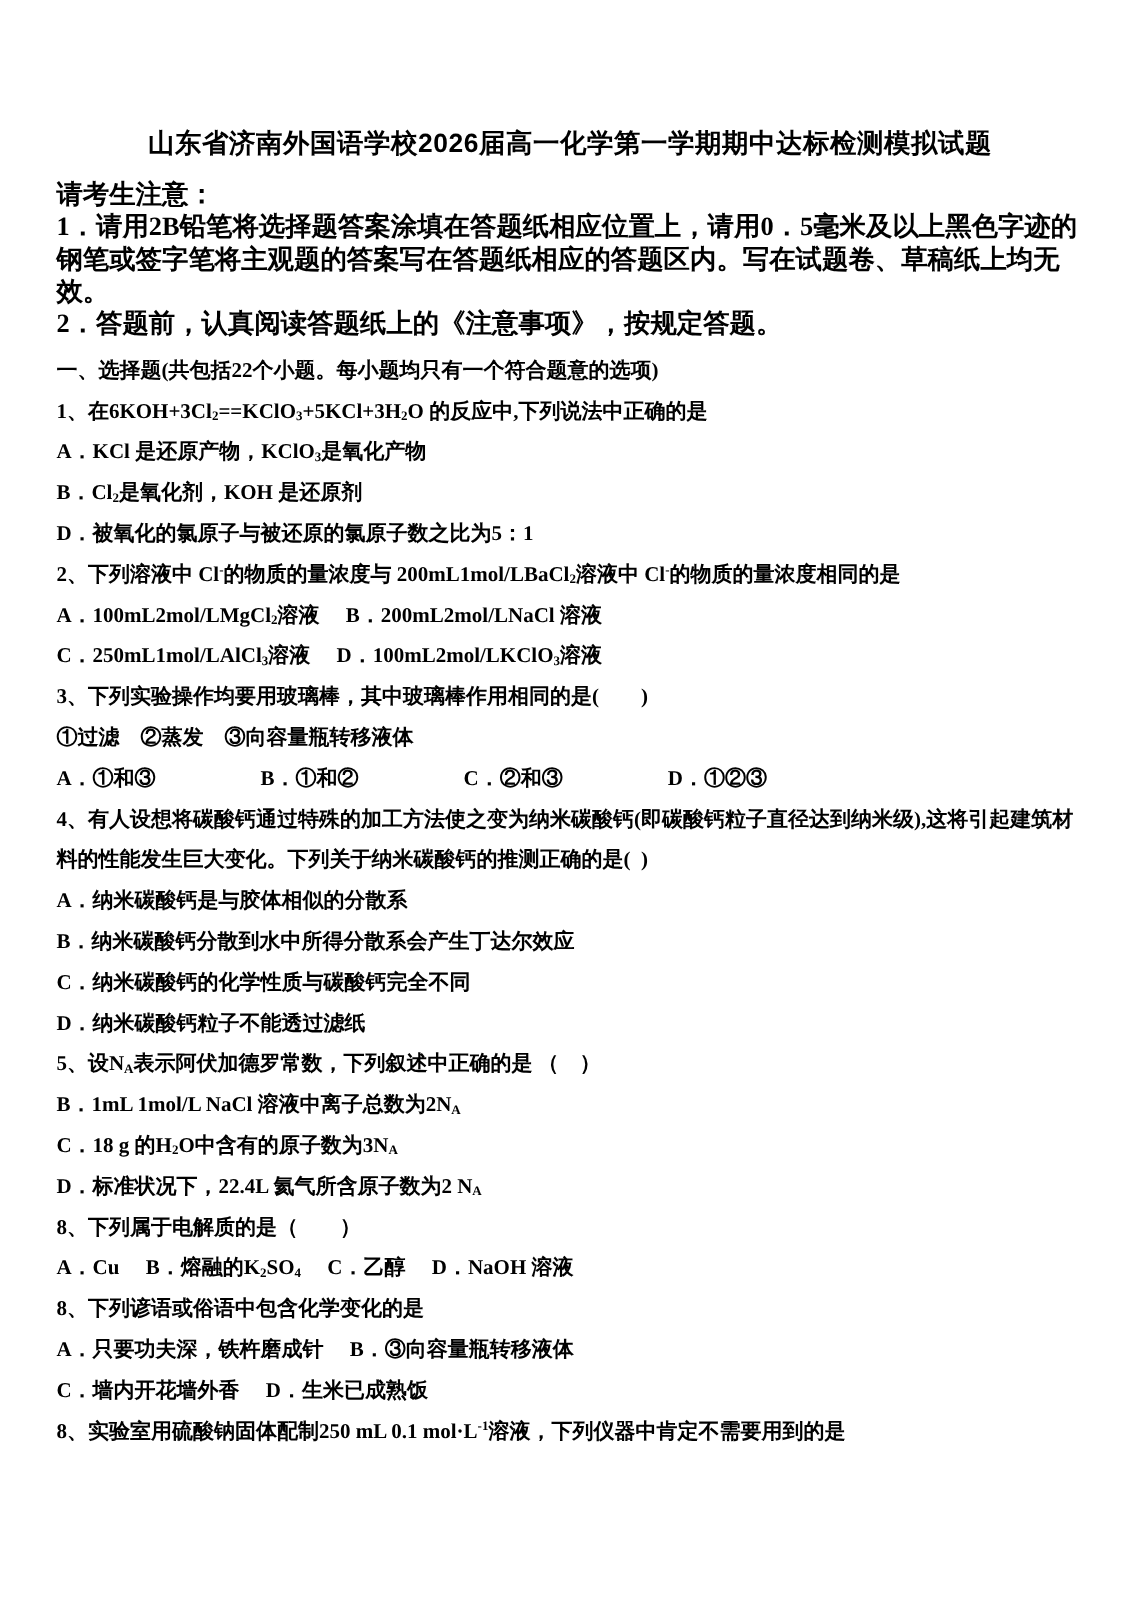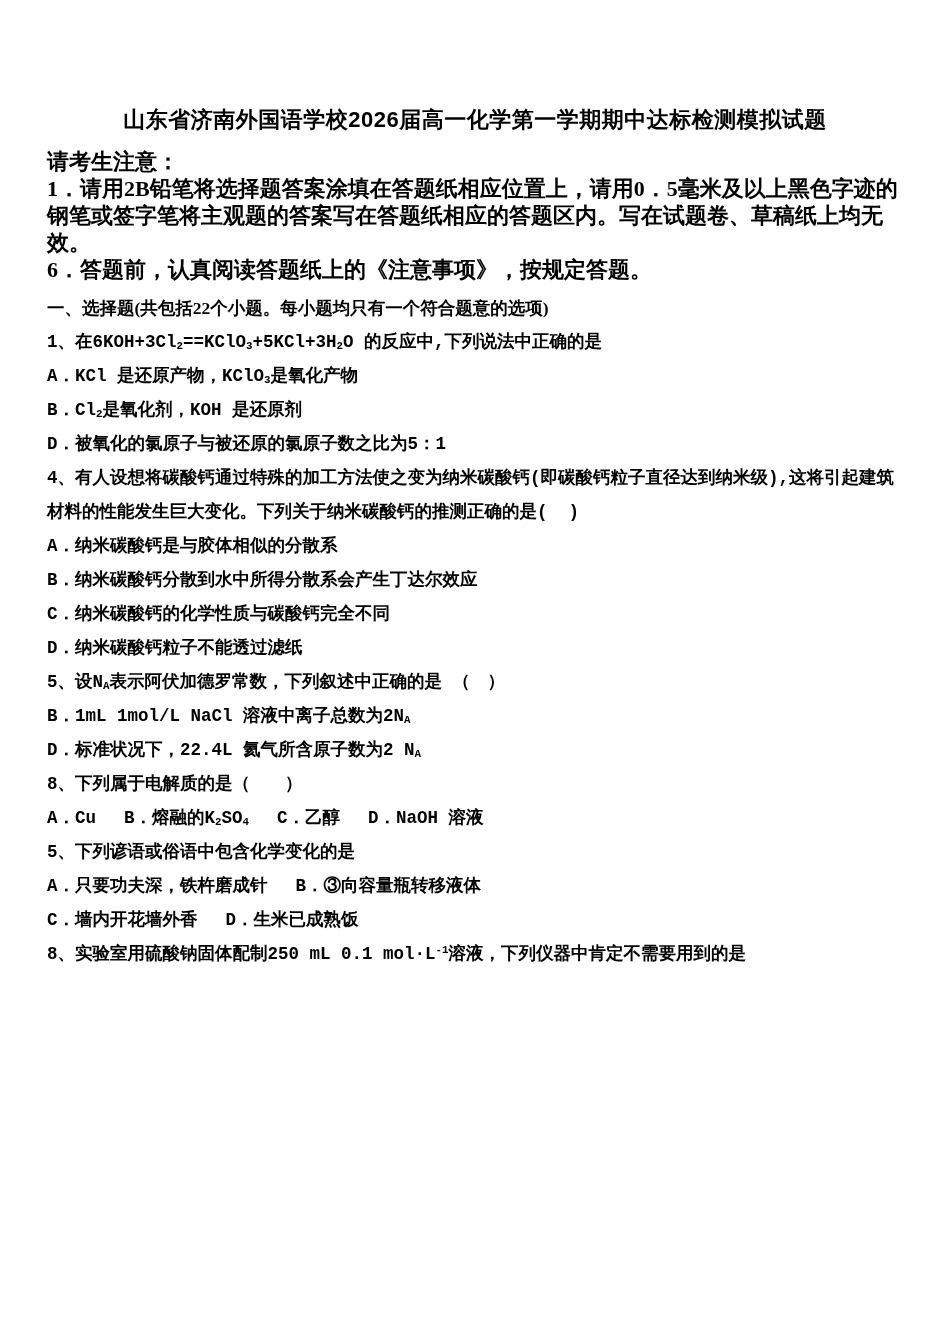--- a/index.html
+++ b/index.html
@@ -34,68 +34,78 @@
     font-size: 17.5px;
     line-height: 34px;
     font-weight: 600;
     white-space: pre-wrap;
   }
   .questions { font-size: 17.5px; }
   .line {
     line-height: 34px;
     font-weight: 600;
     white-space: pre-wrap;
-    font-family: Liberation Mono, monospace;
   }
   sub, sup {
     line-height: 0;
     font-size: 0.62em;
   }
   sub { vertical-align: -0.18em; }
   sup { vertical-align: 0.55em; }
 </style>
 </head>
 <body>
 
 <div class="page">
   <div class="title">山东省济南外国语学校2026届高一化学第一学期期中达标检测模拟试题</div>
 
   <div class="notice">
     <div class="nline">请考生注意：</div>
     <div class="nline">1．请用2B铅笔将选择题答案涂填在答题纸相应位置上，请用0．5毫米及以上黑色字迹的钢笔或签字笔将主观题的答案写在答题纸相应的答题区内。写在试题卷、草稿纸上均无效。</div>
-    <div class="nline">6．答题前，认真阅读答题纸上的《注意事项》，按规定答题。</div>
+    <div class="nline">2．答题前，认真阅读答题纸上的《注意事项》，按规定答题。</div>
   </div>
 
   <div class="section-heading">一、选择题(共包括22个小题。每小题均只有一个符合题意的选项)</div>
 
   <div class="questions">
       <div class="question">
         <div class="line stem">1、在6KOH+3Cl<sub>2</sub>==KClO<sub>3</sub>+5KCl+3H<sub>2</sub>O 的反应中,下列说法中正确的是</div>
         <div class="line option">A．KCl 是还原产物，KClO<sub>3</sub>是氧化产物</div>
         <div class="line option">B．Cl<sub>2</sub>是氧化剂，KOH 是还原剂</div>
         <div class="line option">D．被氧化的氯原子与被还原的氯原子数之比为5：1</div>
       </div>
       <div class="question">
+        <div class="line stem">2、下列溶液中 Cl<sup>-</sup>的物质的量浓度与 200mL1mol/LBaCl<sub>2</sub>溶液中 Cl<sup>-</sup>的物质的量浓度相同的是</div>
+        <div class="line option">A．100mL2mol/LMgCl<sub>2</sub>溶液　 B．200mL2mol/LNaCl 溶液</div>
+        <div class="line option">C．250mL1mol/LAlCl<sub>3</sub>溶液　 D．100mL2mol/LKClO<sub>3</sub>溶液</div>
+      </div>
+      <div class="question">
+        <div class="line stem">3、下列实验操作均要用玻璃棒，其中玻璃棒作用相同的是(　　)</div>
+        <div class="line option">①过滤　②蒸发　③向容量瓶转移液体</div>
+        <div class="line option">A．①和③　　　　　B．①和②　　　　　C．②和③　　　　　D．①②③</div>
+      </div>
+      <div class="question">
         <div class="line stem">4、有人设想将碳酸钙通过特殊的加工方法使之变为纳米碳酸钙(即碳酸钙粒子直径达到纳米级),这将引起建筑材料的性能发生巨大变化。下列关于纳米碳酸钙的推测正确的是(  )</div>
         <div class="line option">A．纳米碳酸钙是与胶体相似的分散系</div>
         <div class="line option">B．纳米碳酸钙分散到水中所得分散系会产生丁达尔效应</div>
         <div class="line option">C．纳米碳酸钙的化学性质与碳酸钙完全不同</div>
         <div class="line option">D．纳米碳酸钙粒子不能透过滤纸</div>
       </div>
       <div class="question">
         <div class="line stem">5、设N<sub>A</sub>表示阿伏加德罗常数，下列叙述中正确的是 （　）</div>
         <div class="line option">B．1mL 1mol/L NaCl 溶液中离子总数为2N<sub>A</sub></div>
+        <div class="line option">C．18 g 的H<sub>2</sub>O中含有的原子数为3N<sub>A</sub></div>
         <div class="line option">D．标准状况下，22.4L 氦气所含原子数为2 N<sub>A</sub></div>
       </div>
       <div class="question">
         <div class="line stem">8、下列属于电解质的是（　　）</div>
         <div class="line option">A．Cu　 B．熔融的K<sub>2</sub>SO<sub>4</sub>　 C．乙醇　 D．NaOH 溶液</div>
       </div>
       <div class="question">
-        <div class="line stem">5、下列谚语或俗语中包含化学变化的是</div>
+        <div class="line stem">8、下列谚语或俗语中包含化学变化的是</div>
         <div class="line option">A．只要功夫深，铁杵磨成针　 B．③向容量瓶转移液体</div>
         <div class="line option">C．墙内开花墙外香　 D．生米已成熟饭</div>
       </div>
       <div class="question">
         <div class="line stem">8、实验室用硫酸钠固体配制250 mL 0.1 mol·L<sup>-1</sup>溶液，下列仪器中肯定不需要用到的是</div>
       </div>
     </div>
 </div>
 
 </body></html>

